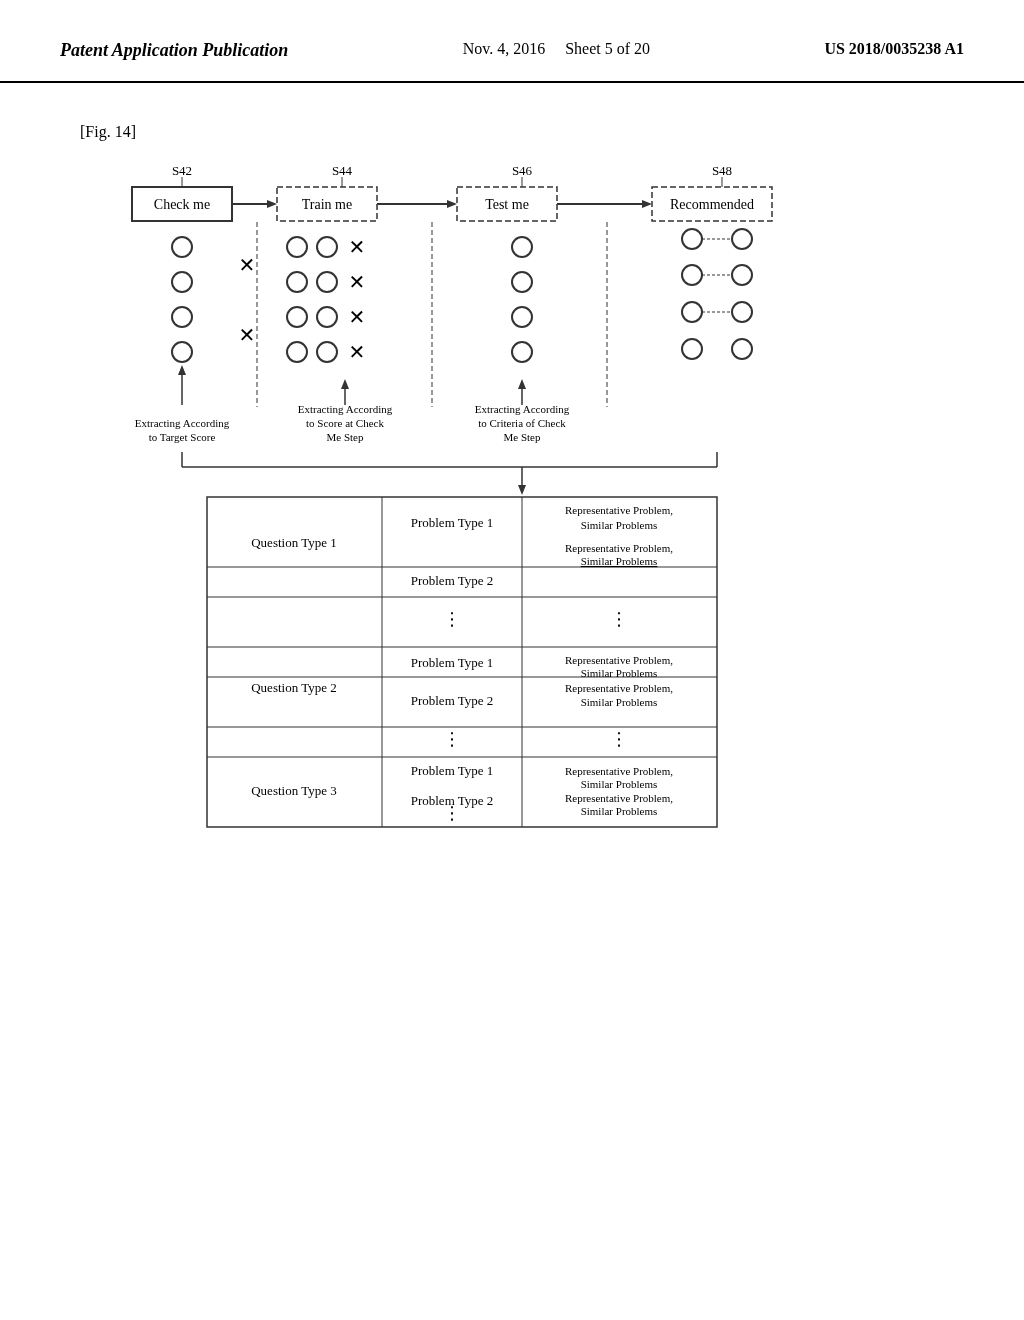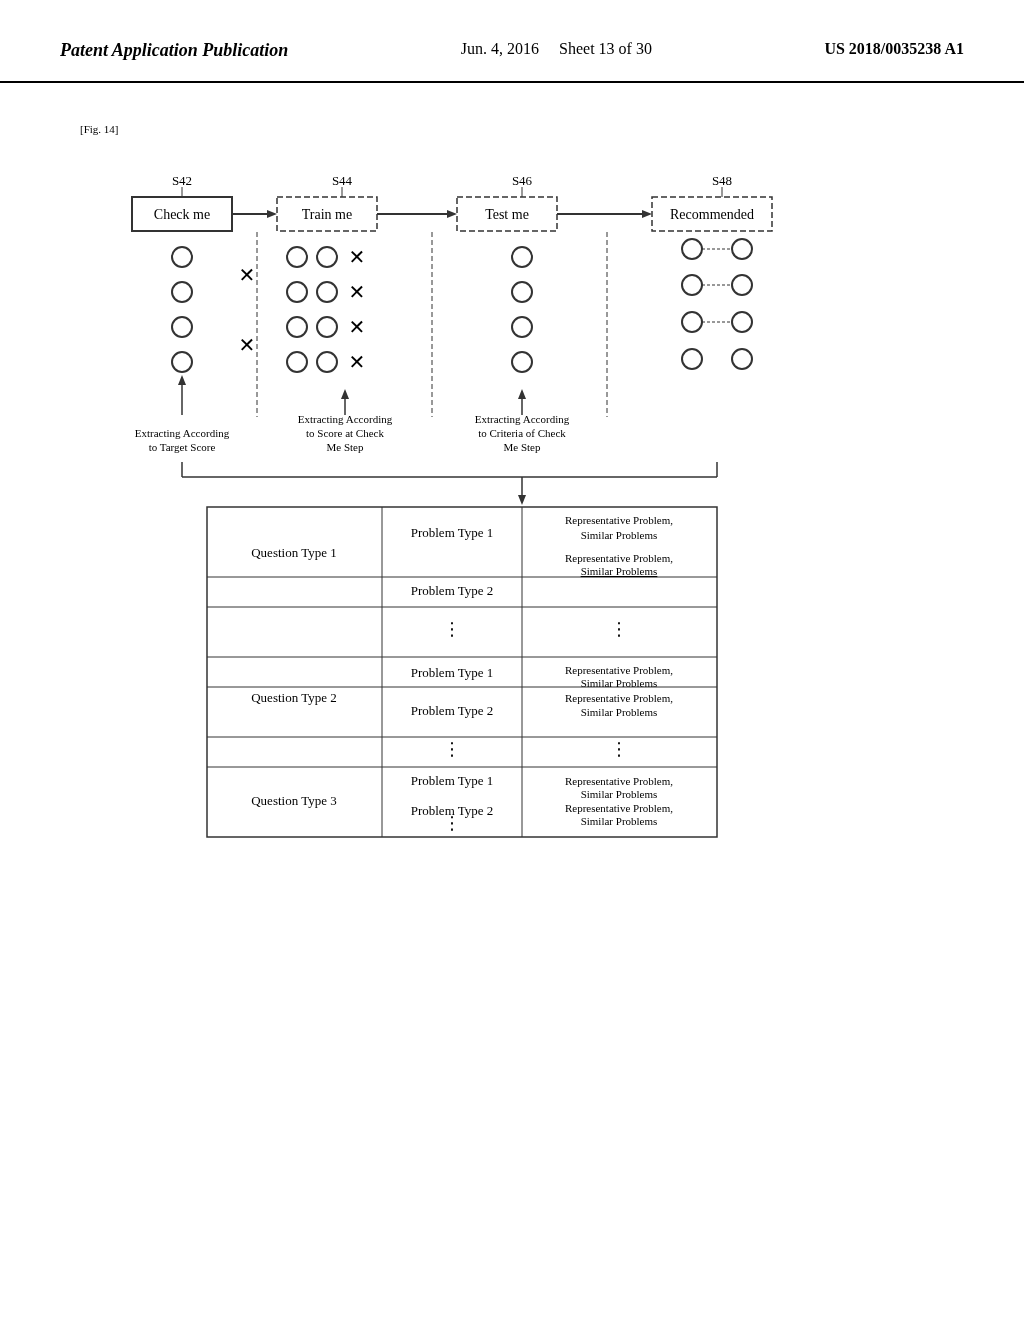--- a/index.html
+++ b/index.html
@@ -34,33 +34,33 @@
     .header-right {
       font-size: 16px;
       font-weight: bold;
     }
 
     .page-content {
       padding: 40px 80px;
     }
 
     .fig-label {
-      font-size: 11px;
-      margin-bottom: 32px;
+      font-size: 16px;
+      margin-bottom: 16px;
     }
 
   </style>
 </head>
 <body>
 
 <div class="page-header">
   <div class="header-left">Patent Application Publication</div>
   <div class="header-center">
-    <span>Jun. 4, 2016</span>&nbsp;&nbsp;&nbsp;&nbsp;
-    <span>Sheet 13 of 30</span>
+    <span>Nov. 4, 2016</span>&nbsp;&nbsp;&nbsp;&nbsp;
+    <span>Sheet 5 of 20</span>
   </div>
   <div class="header-right">US 2018/0035238 A1</div>
 </div>
 
 <div class="page-content">
 
   <div class="fig-label">[Fig. 14]</div>
 
   <svg width="820" height="680" viewBox="0 0 820 680" style="display:block; margin: 0 auto;" xmlns="http://www.w3.org/2000/svg">
 

